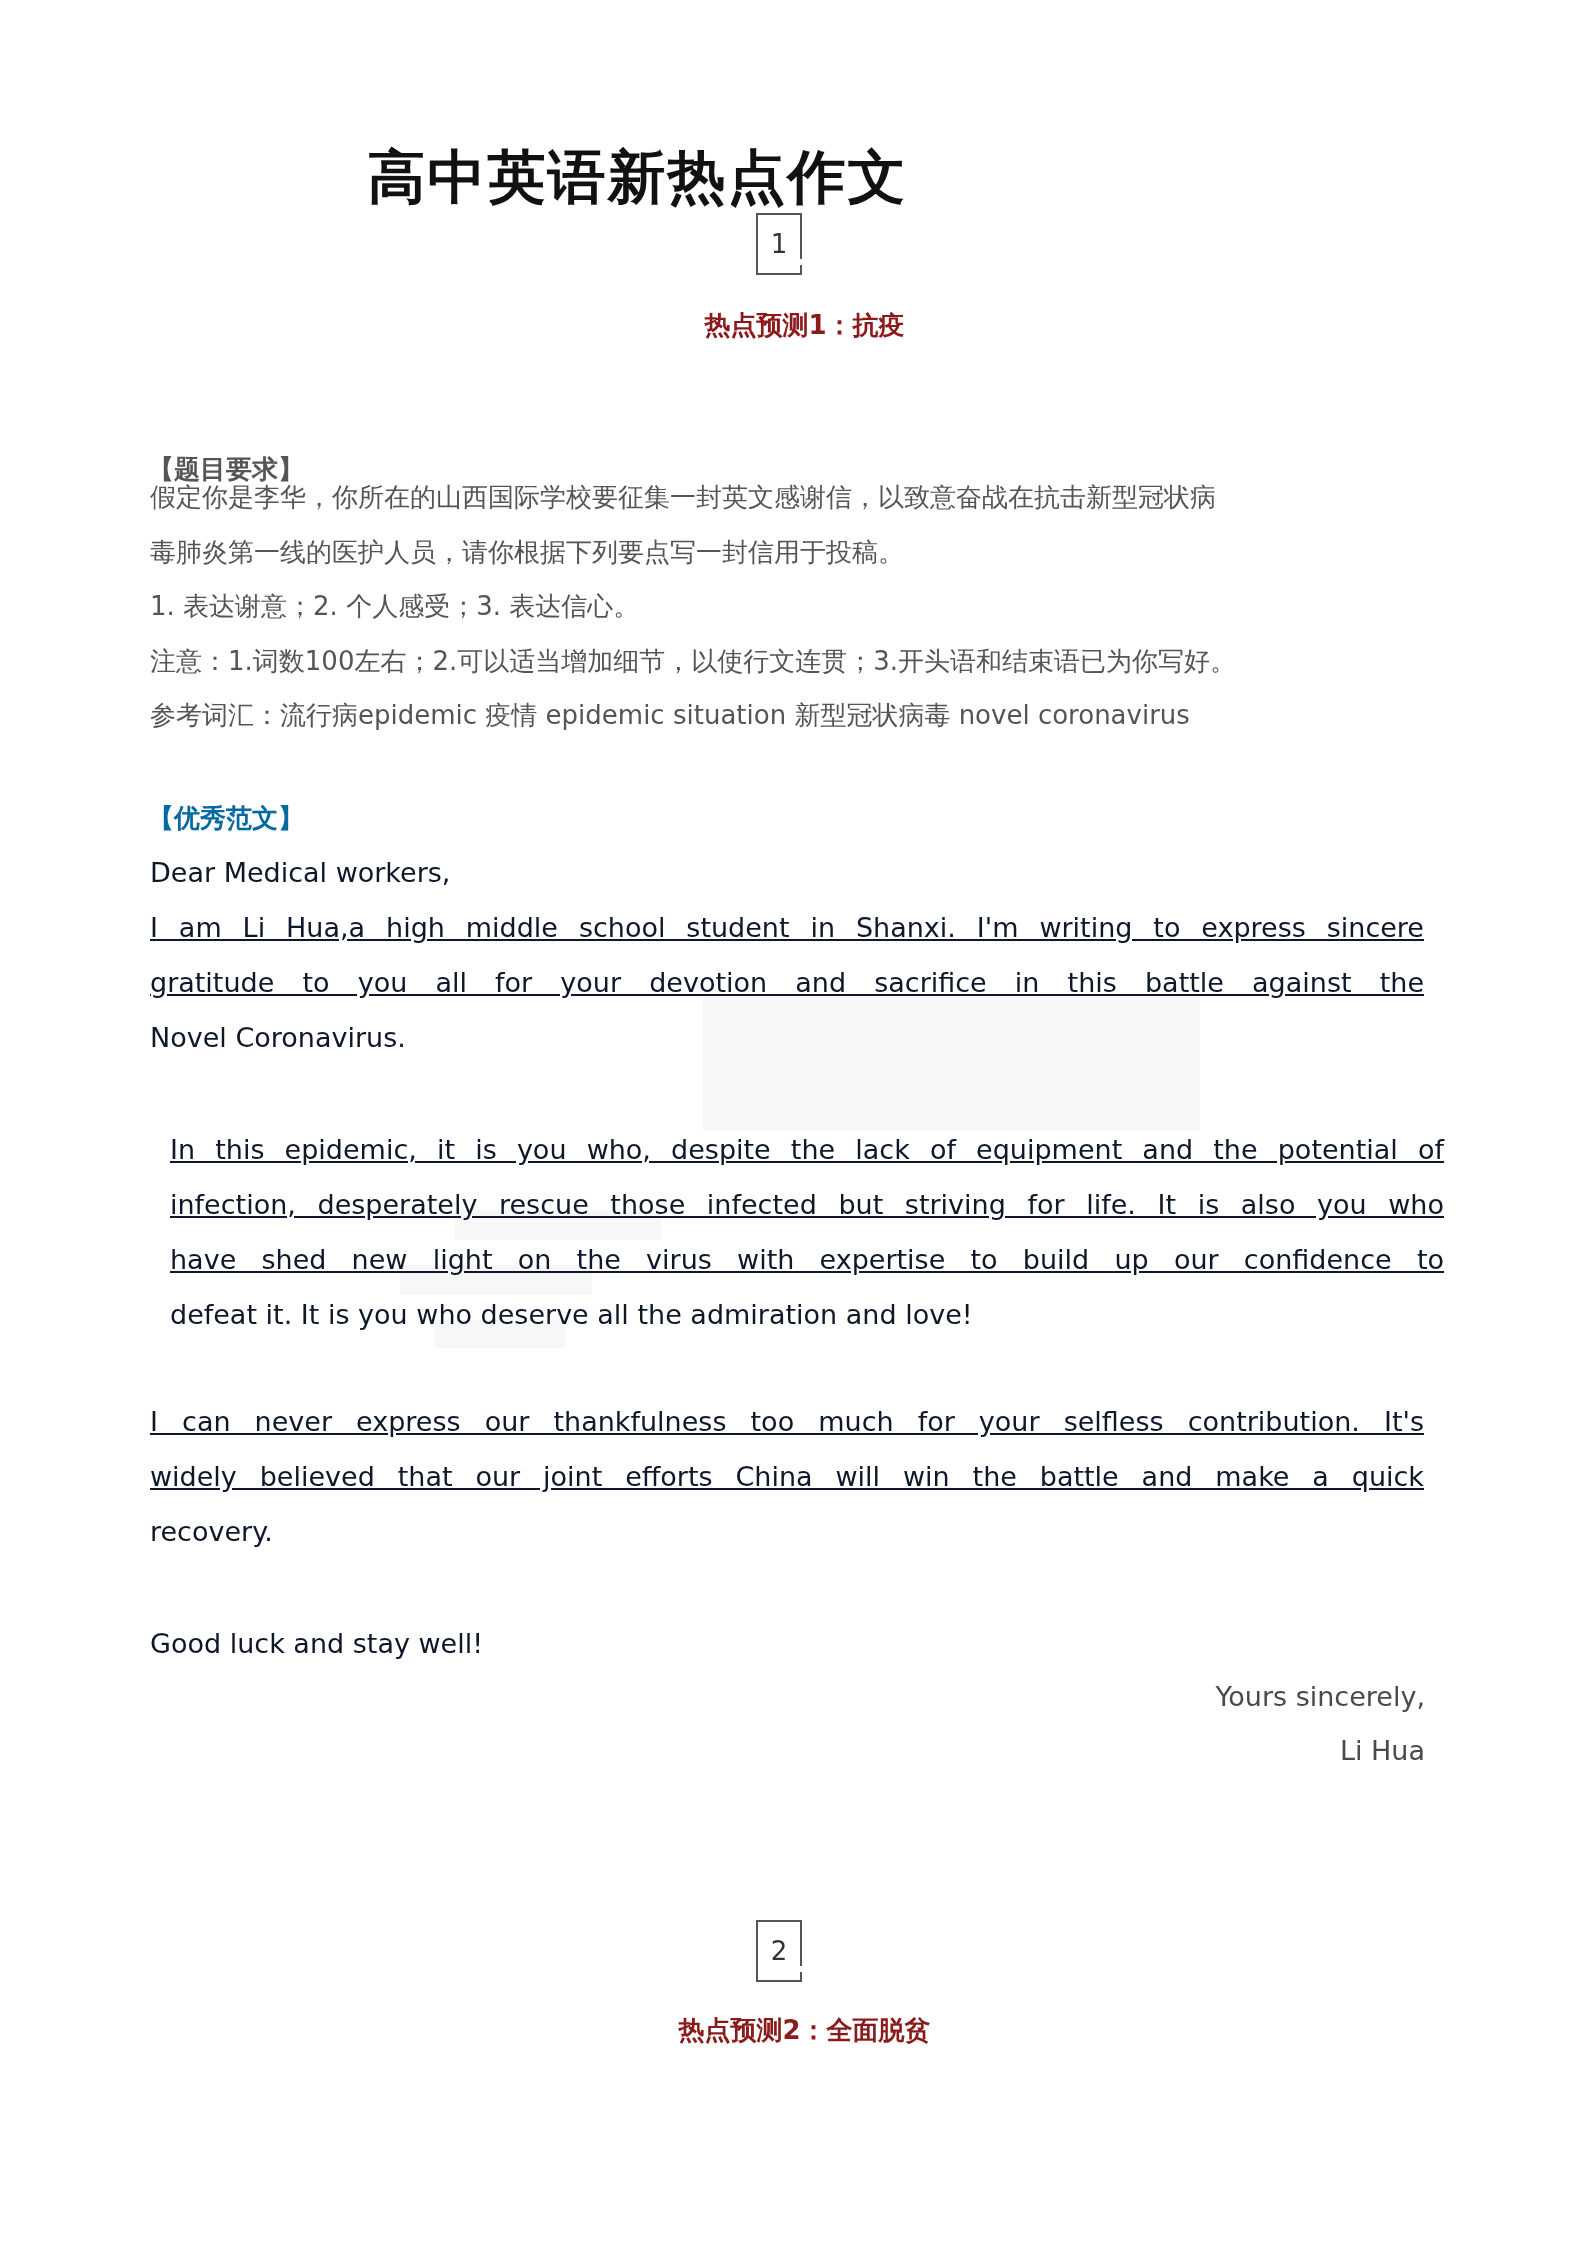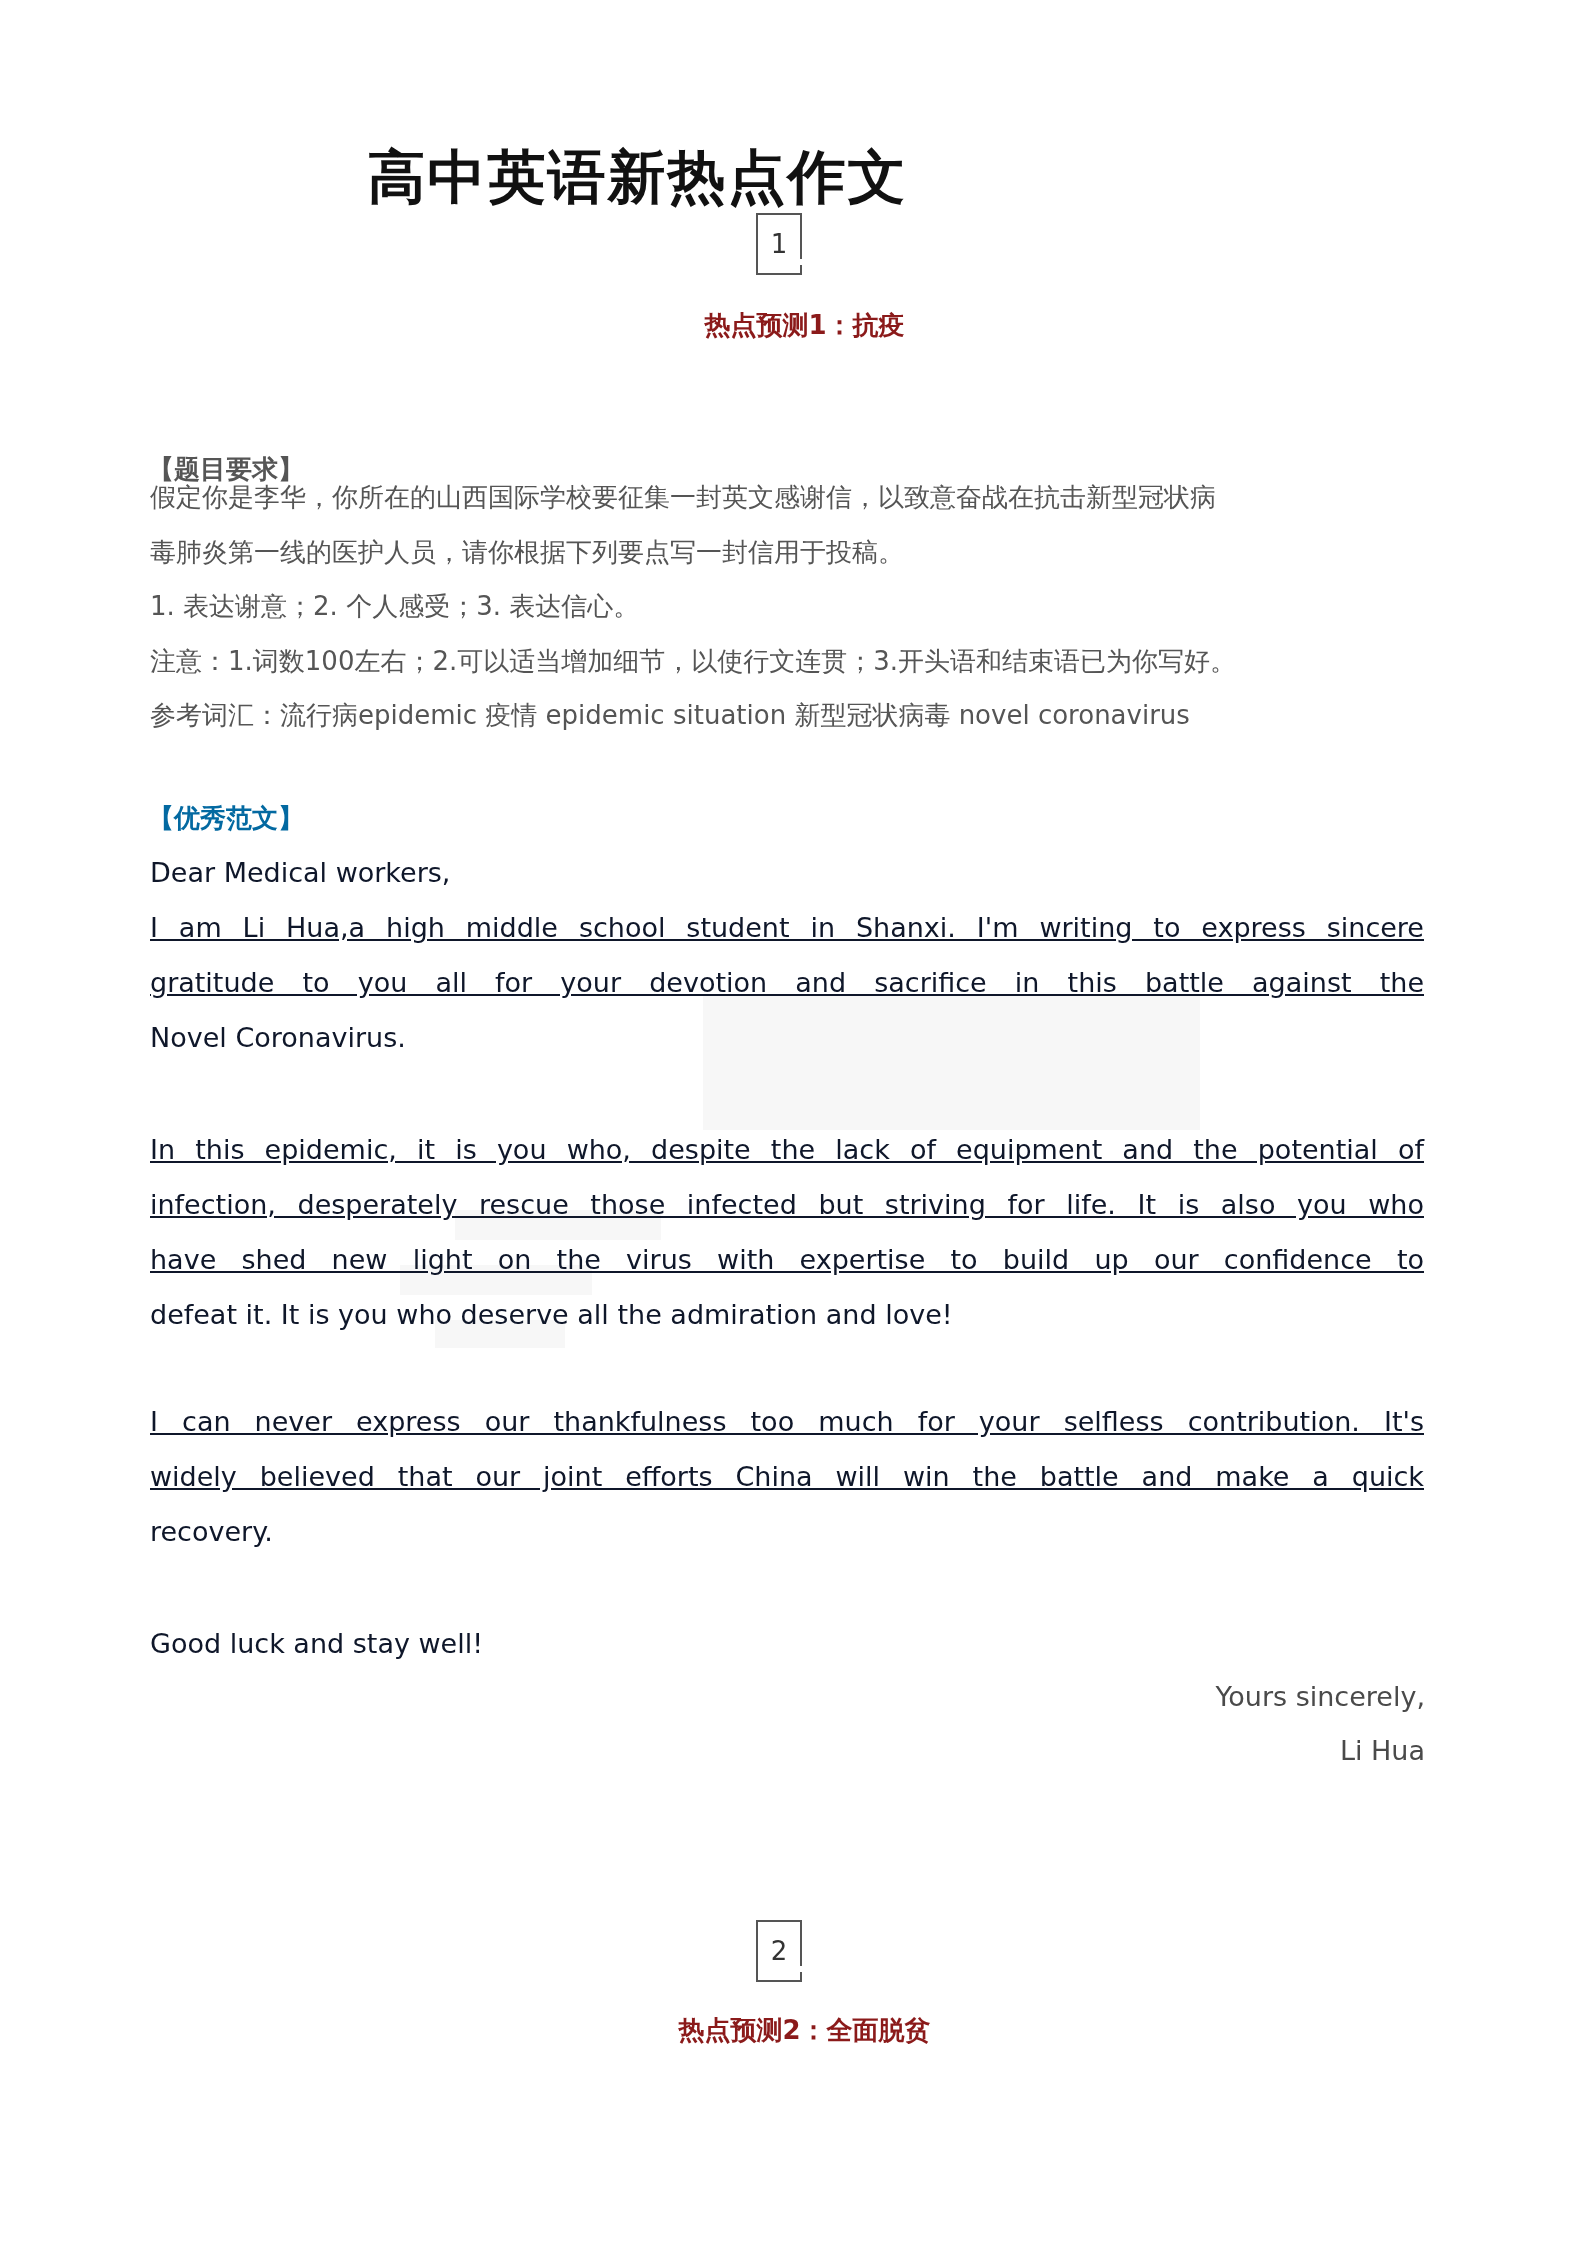--- a/index.html
+++ b/index.html
@@ -149,21 +149,21 @@
 
 <div class="section-label red" style="top:798px;">【优秀范文】</div>
 
 <div class="letter" style="top:845px;">
   <div class="letter-line">Dear Medical workers,</div>
   <div class="letter-line justify">I am Li Hua,a high middle school student in Shanxi. I'm writing to express sincere</div>
   <div class="letter-line justify">gratitude to you all for your devotion and sacrifice in this battle against the</div>
   <div class="letter-line">Novel Coronavirus.</div>
 </div>
 
-<div class="letter" style="top:1122px;">
+<div class="letter" style="top:1122px;margin-left:20px;">
   <div class="letter-line justify">In this epidemic, it is you who, despite the lack of equipment and the potential of</div>
   <div class="letter-line justify">infection, desperately rescue those infected but striving for life. It is also you who</div>
   <div class="letter-line justify">have shed new light on the virus with expertise to build up our confidence to</div>
   <div class="letter-line">defeat it. It is you who deserve all the admiration and love!</div>
 </div>
 
 <div class="letter" style="top:1394px;">
   <div class="letter-line justify">I can never express our thankfulness too much for your selfless contribution. It's</div>
   <div class="letter-line justify">widely believed that our joint efforts China will win the battle and make a quick</div>
   <div class="letter-line">recovery.</div>

